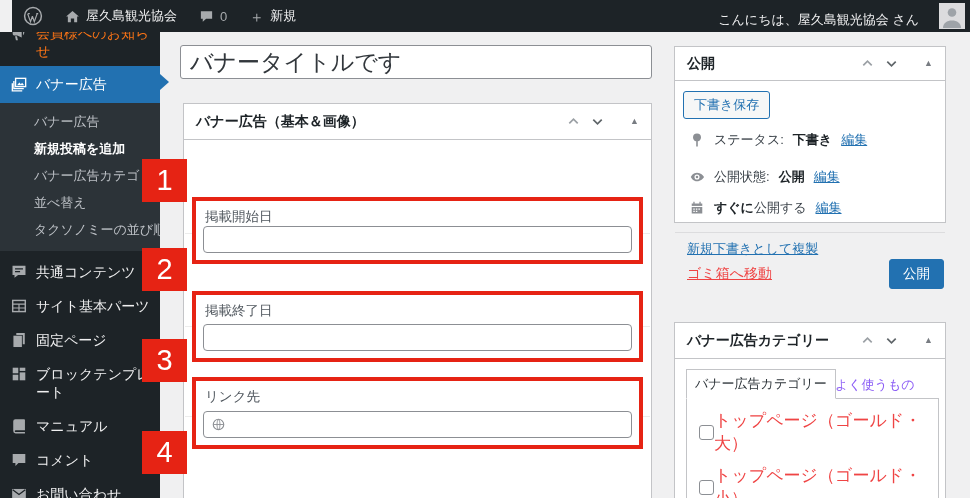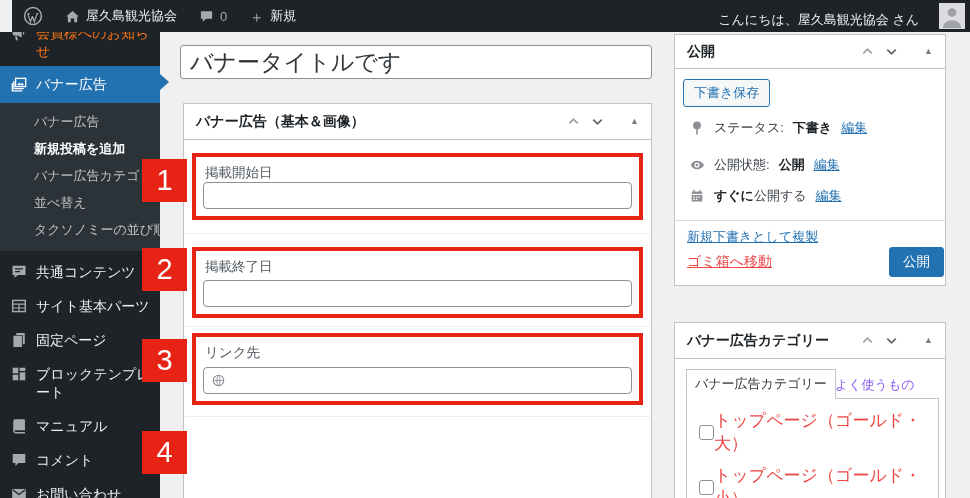--- a/index.html
+++ b/index.html
@@ -39,30 +39,30 @@
   .box-title { font-weight:bold; font-size:14px; color:#1d2327; }
   .handles { margin-left:auto; display:flex; align-items:center; gap:9px; }
   .handle-btn { border:none; background:none; cursor:pointer; display:flex; align-items:center; padding:0; }
   .chev { width:15px; height:15px; }
   .chev-up { color:#9ba0a5; }
   .chev-down { color:#5f6569; }
   .toggle-btn { border:none; background:none; cursor:pointer; color:#787c82; font-size:9px; margin-left:16px; padding:0; line-height:1; }
   .mb-sep { position:absolute; left:1px; right:1px; height:1px; background:#ececec; }
 
   
-  .field { position:absolute; left:192px; width:451px; border:4px solid #e62314; background:#fff; z-index:12; }
+  .field { position:absolute; left:192px; width:451px; border:4px solid #e62314; background:#fff; z-index:12;margin-top:44px; }
   .f-label { position:absolute; left:9px; top:7px; font-size:13.5px; color:#50575e; }
   .f-input { position:absolute; left:7px; right:7px; bottom:7px; height:27px; border:1px solid #8c8f94; border-radius:4px; background:#fff; font-size:13px; padding:0 8px; font-family:inherit; color:#2c3338; }
   .f-input.with-icon { padding-left:28px; }
   .globe { position:absolute; left:15px; bottom:13px; width:15px; height:15px; color:#8c8f94; z-index:13; }
   .badge { position:absolute; left:142px; width:45px; height:43px; background:#e62314; color:#fff; display:flex; align-items:center; justify-content:center; font-size:29px; z-index:20; }
 
   
   .panel { position:absolute; left:674px; width:272px; background:#fff; border:1px solid #c3c4c7; }
-  .publish-panel { top:34px; height:252px; }
+  .publish-panel { top:46px; height:177px; }
   .category-panel { top:322px; height:200px; }
   .panel .box-header { height:34px; }
   .save-draft { position:absolute; left:8px; top:44px; height:28px; padding:0 10px; font-size:13px; color:#2271b1; background:#f6f7f7; border:1px solid #2271b1; border-radius:3px; cursor:pointer; font-family:inherit; }
   .p-row { position:absolute; left:14px; display:flex; align-items:center; gap:9px; font-size:13px; color:#3c434a; }
   .p-row .picon { width:16px; height:16px; color:#8c8f94; display:flex; }
   .p-row b { color:#1d2327; }
   a.edit-link { color:#2271b1; text-decoration:underline; font-size:13px; cursor:pointer; }
   .p-sep { position:absolute; left:0; right:0; top:185px; border-top:1px solid #dcdcde; }
   .dup-link { position:absolute; left:12px; top:193px; font-size:13px; color:#2271b1; text-decoration:underline; cursor:pointer; }
   .trash-link { position:absolute; left:12px; top:218px; font-size:14px; color:#ef4444; text-decoration:underline; cursor:pointer; }

